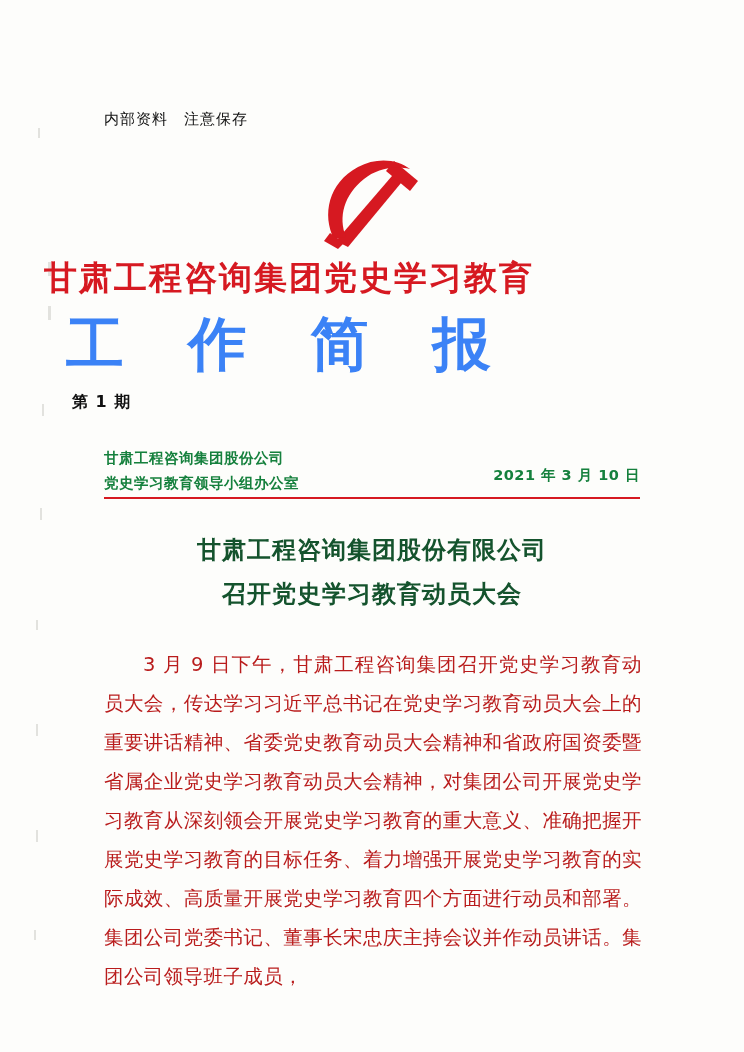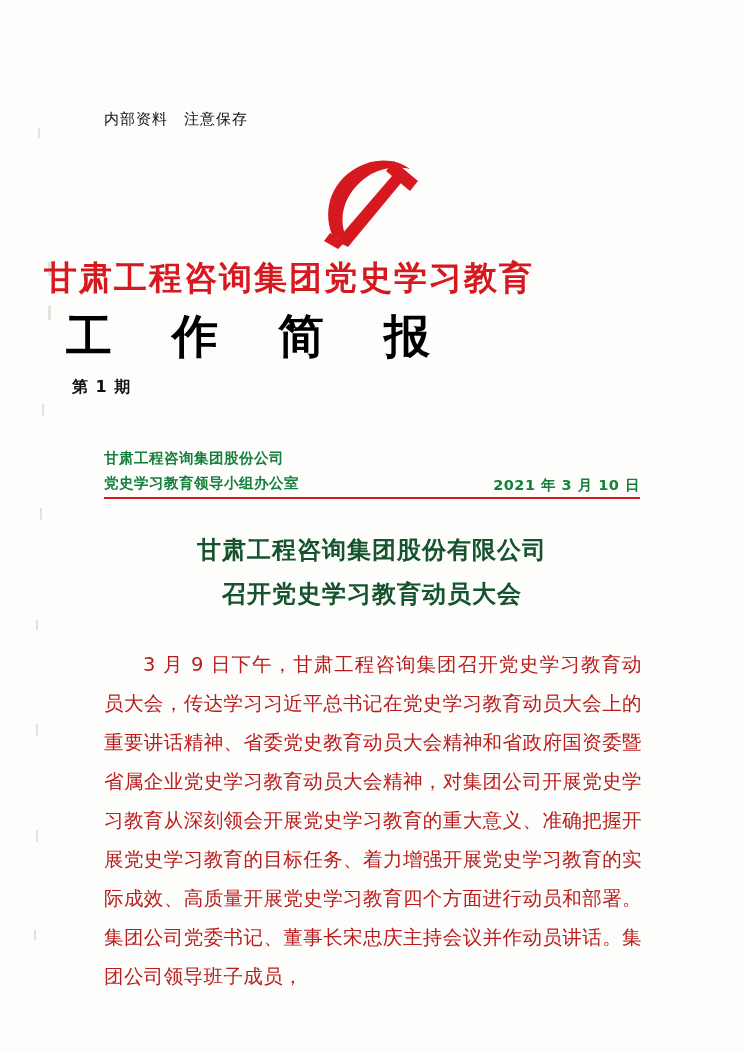--- a/index.html
+++ b/index.html
@@ -65,23 +65,23 @@
     font-weight: bold;
     font-size: 33px;
     letter-spacing: 2px;
     color: #d61921;
     line-height: 1.2;
   }
   .title-line2 {
     margin-top: 10px;
     font-family: "DejaVu Serif", serif;
     font-weight: bold;
-    font-size: 46px;
+    font-size: 58px;
     letter-spacing: 22px;
-    color: #000000;
+    color: #3b82f6;
     text-indent: 22px;
     line-height: 1.25;
   }
   .issue-no {
     margin-top: 12px;
     font-family: "DejaVu Sans", sans-serif;
     font-weight: bold;
     font-size: 16px;
     letter-spacing: 1px;
     color: #111;
@@ -102,21 +102,21 @@
     display: flex;
     justify-content: space-between;
     align-items: flex-end;
   }
   .meta-left div {
     line-height: 1.75;
     letter-spacing: .5px;
   }
   .meta-right {
     letter-spacing: .5px;
-    padding-bottom: 2px;
+    padding-bottom: 12px;
   }
 
   .rule {
     position: absolute;
     left: 104px;
     right: 104px;
     top: 497px;
     height: 2px;
     background: #d61921;
   }

